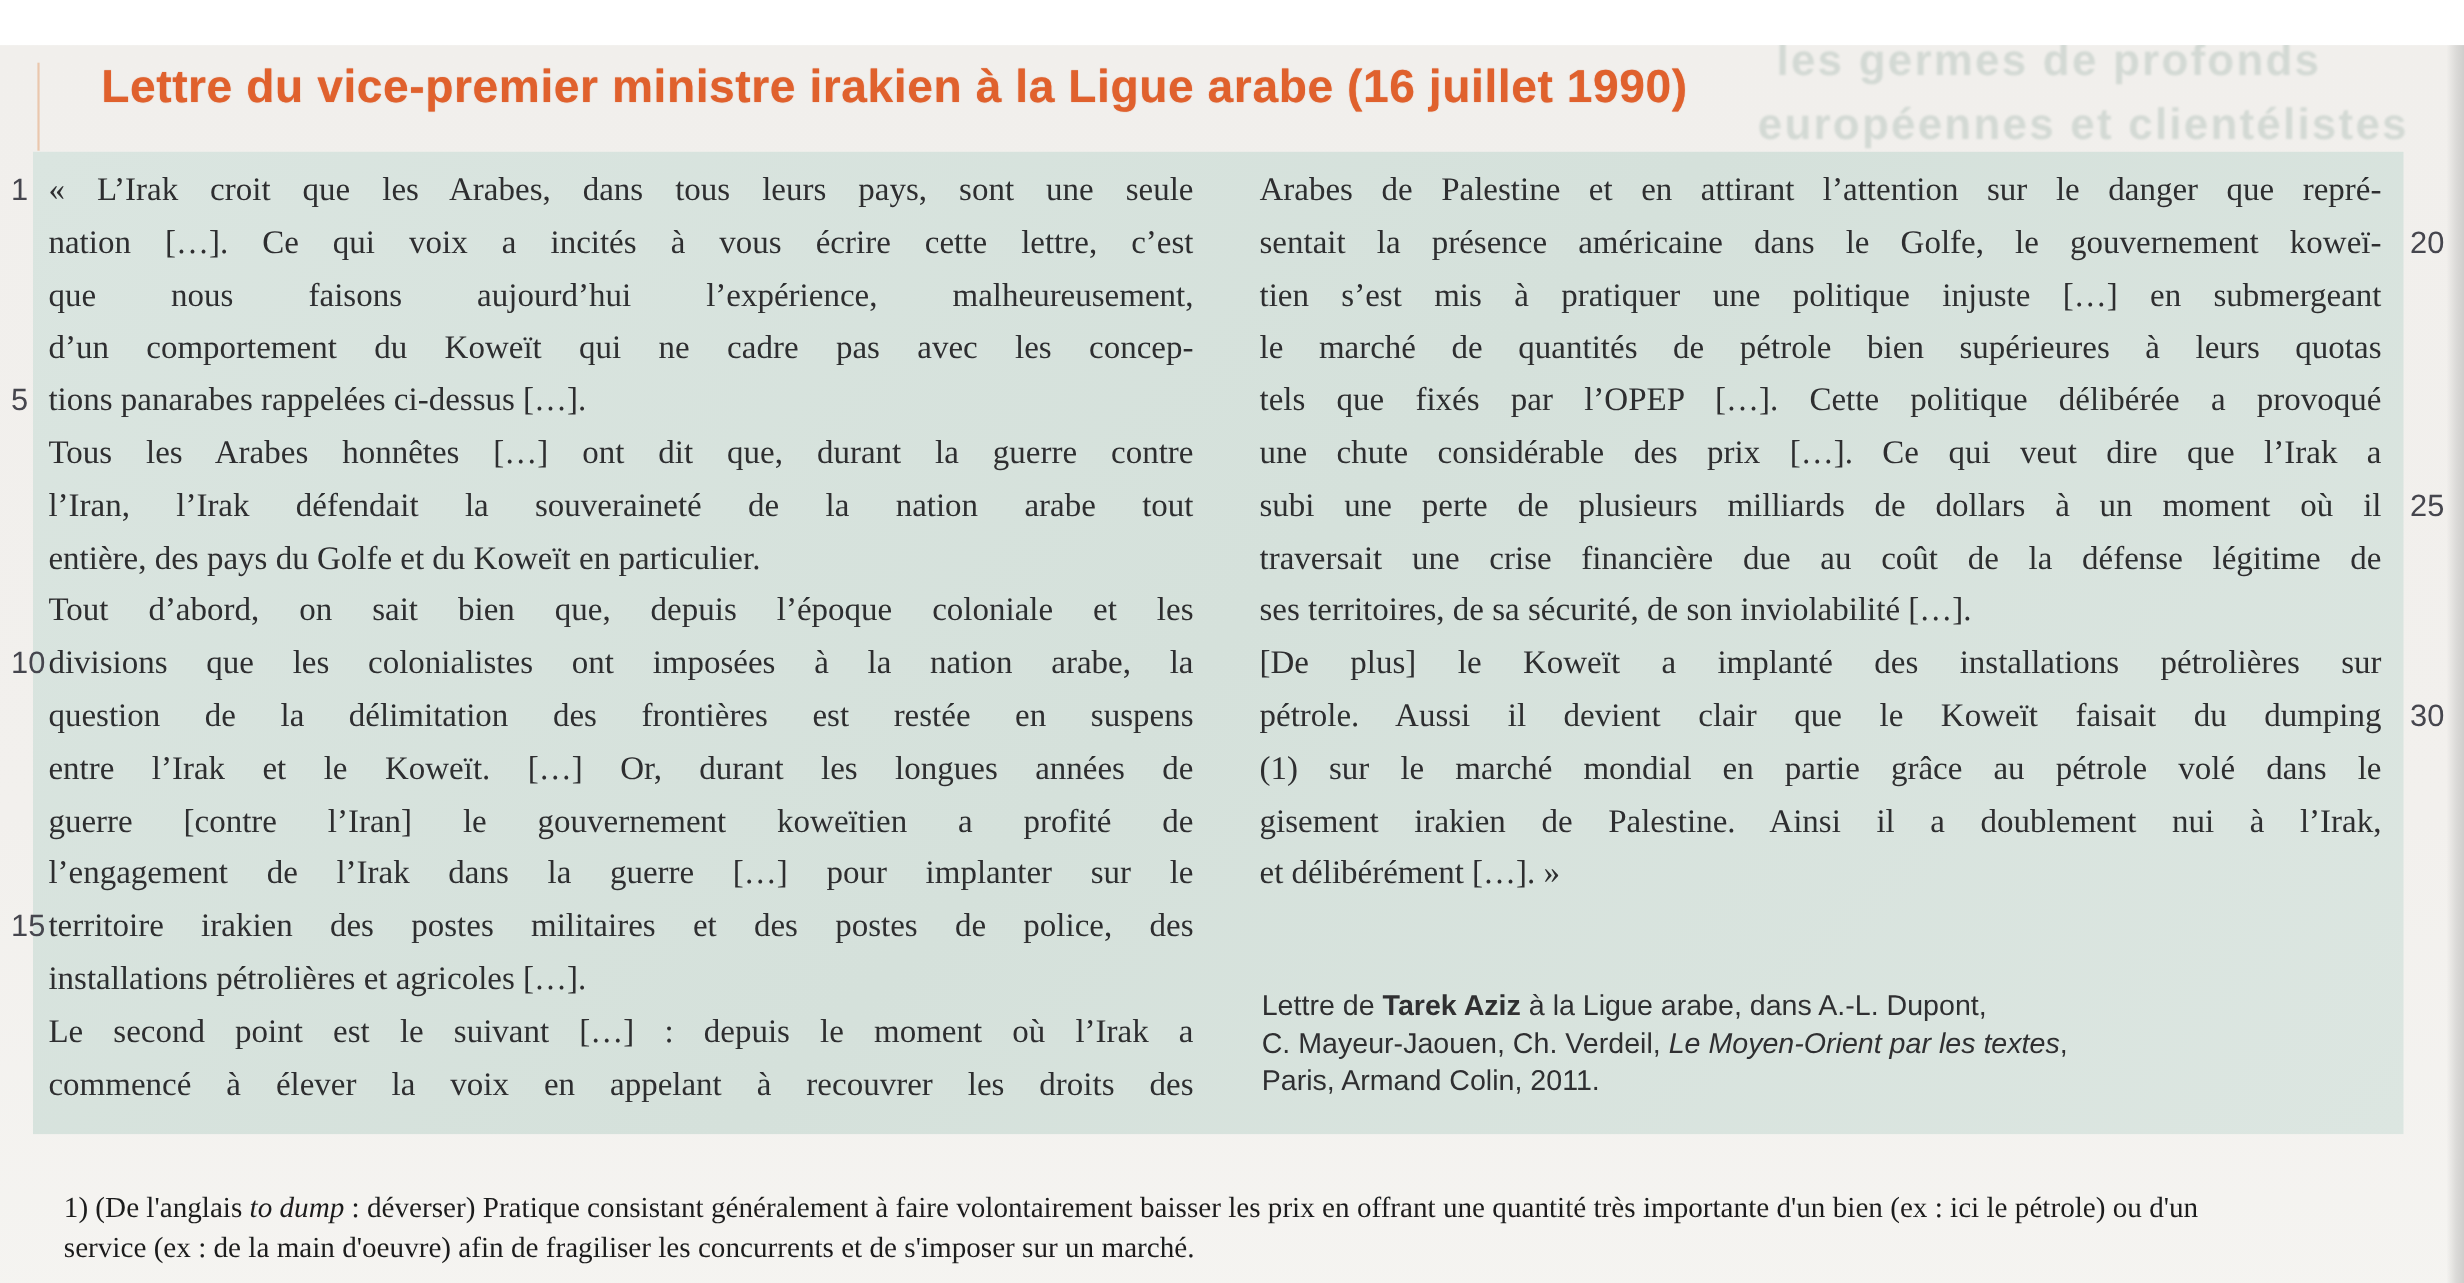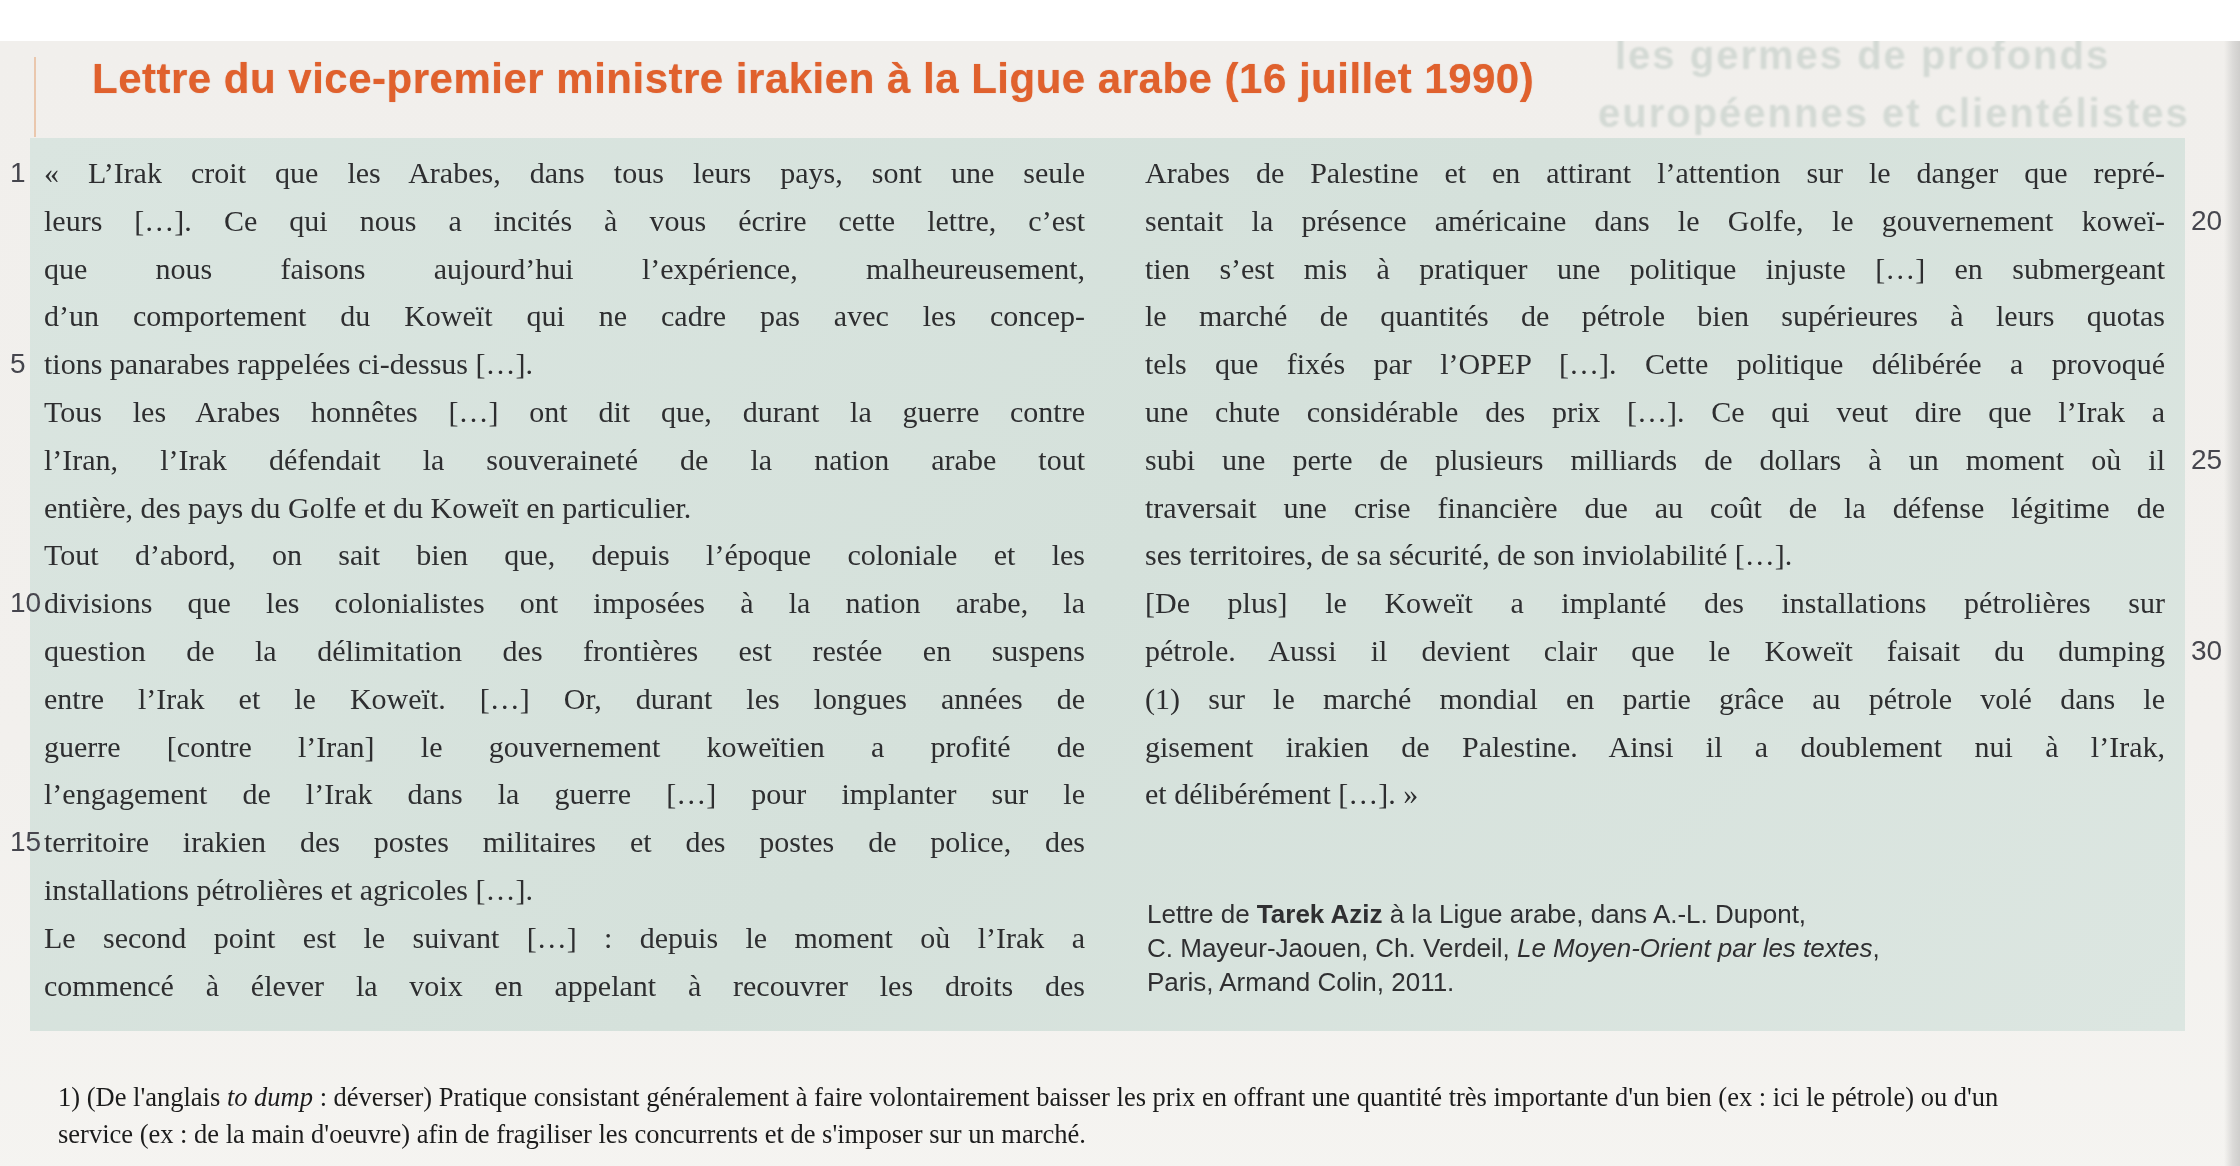--- a/index.html
+++ b/index.html
@@ -84,21 +84,21 @@
 
   <div class="panel"></div>
 
   <div id="left-col" class="col">
       <div class="line-row">
         <span class="line-no">1</span>
         <span class="line-text">« L’Irak croit que les Arabes, dans tous leurs pays, sont une seule</span>
       </div>
       <div class="line-row">
         <span class="line-no"></span>
-        <span class="line-text">leurs […]. Ce qui nous a incités à vous écrire cette lettre, c’est</span>
+        <span class="line-text">nation […]. Ce qui voix a incités à vous écrire cette lettre, c’est</span>
       </div>
       <div class="line-row">
         <span class="line-no"></span>
         <span class="line-text">que nous faisons aujourd’hui l’expérience, malheureusement,</span>
       </div>
       <div class="line-row">
         <span class="line-no"></span>
         <span class="line-text">d’un comportement du Koweït qui ne cadre pas avec les concep-</span>
       </div>
       <div class="line-row">

